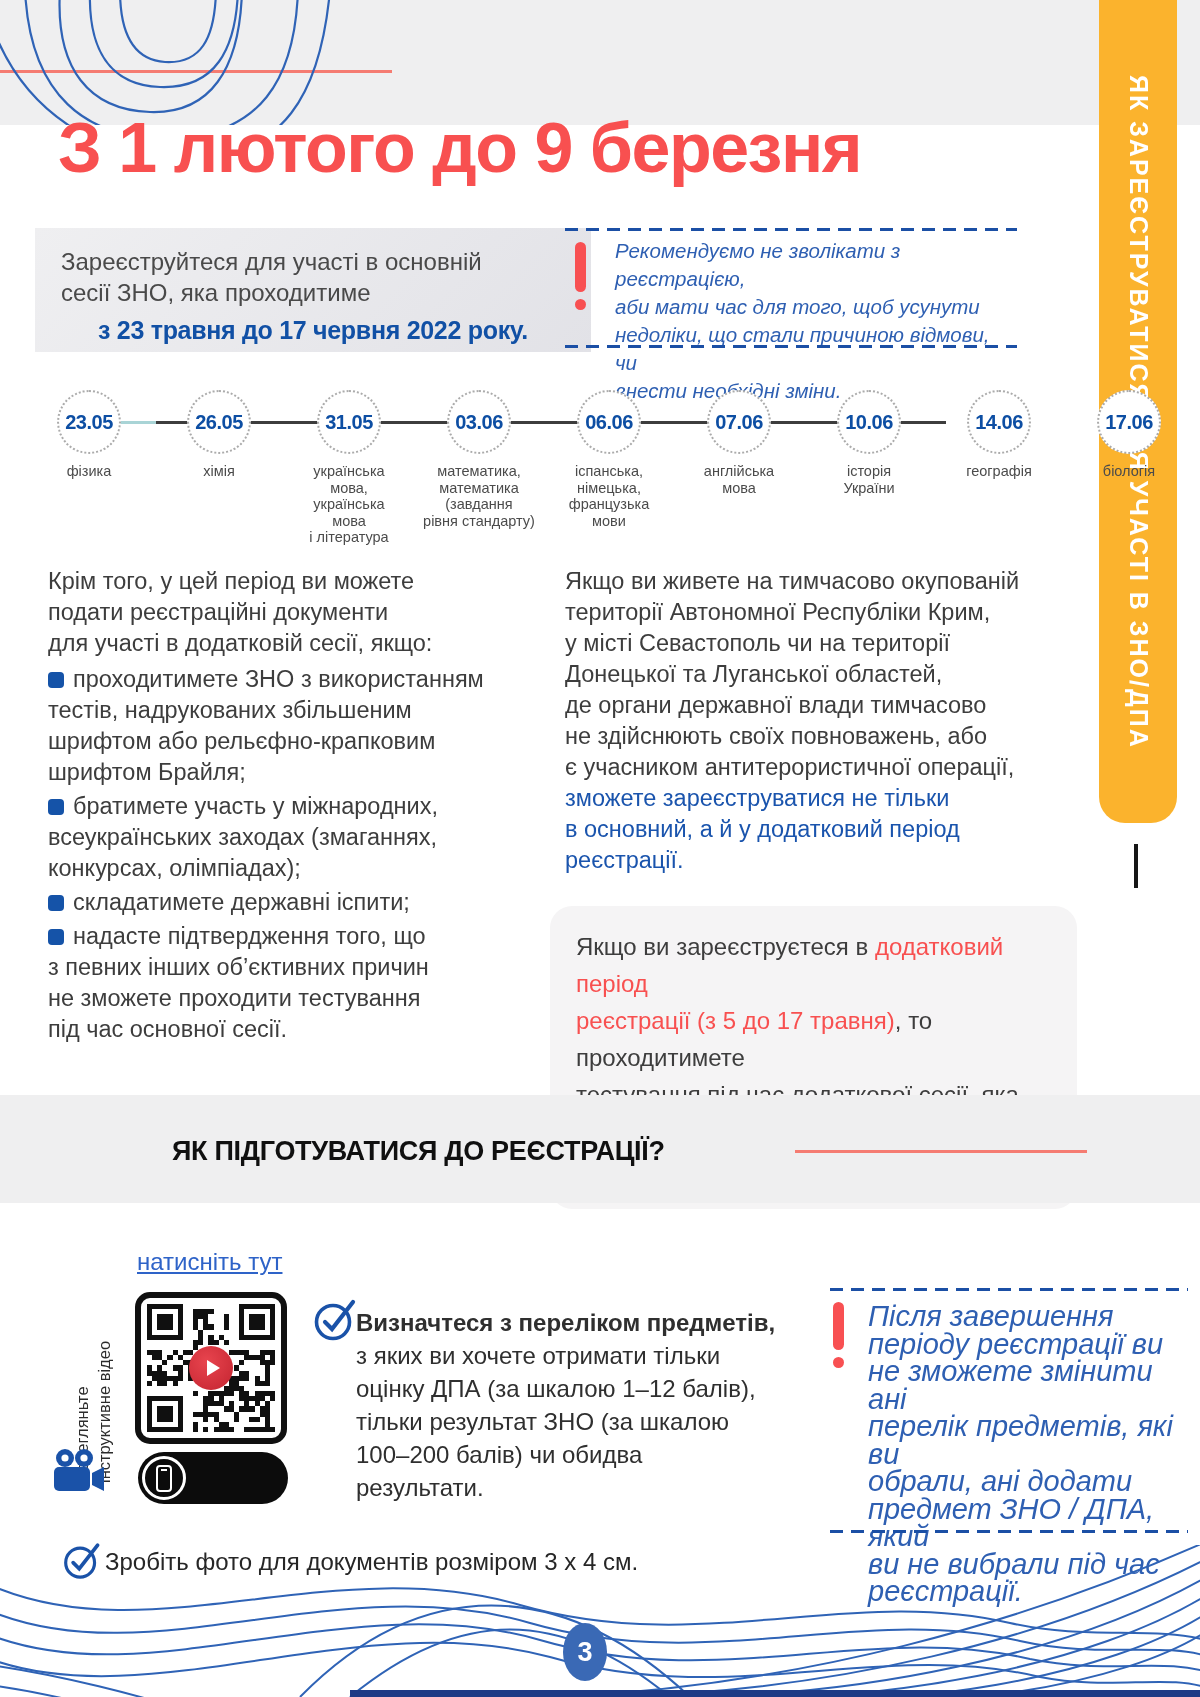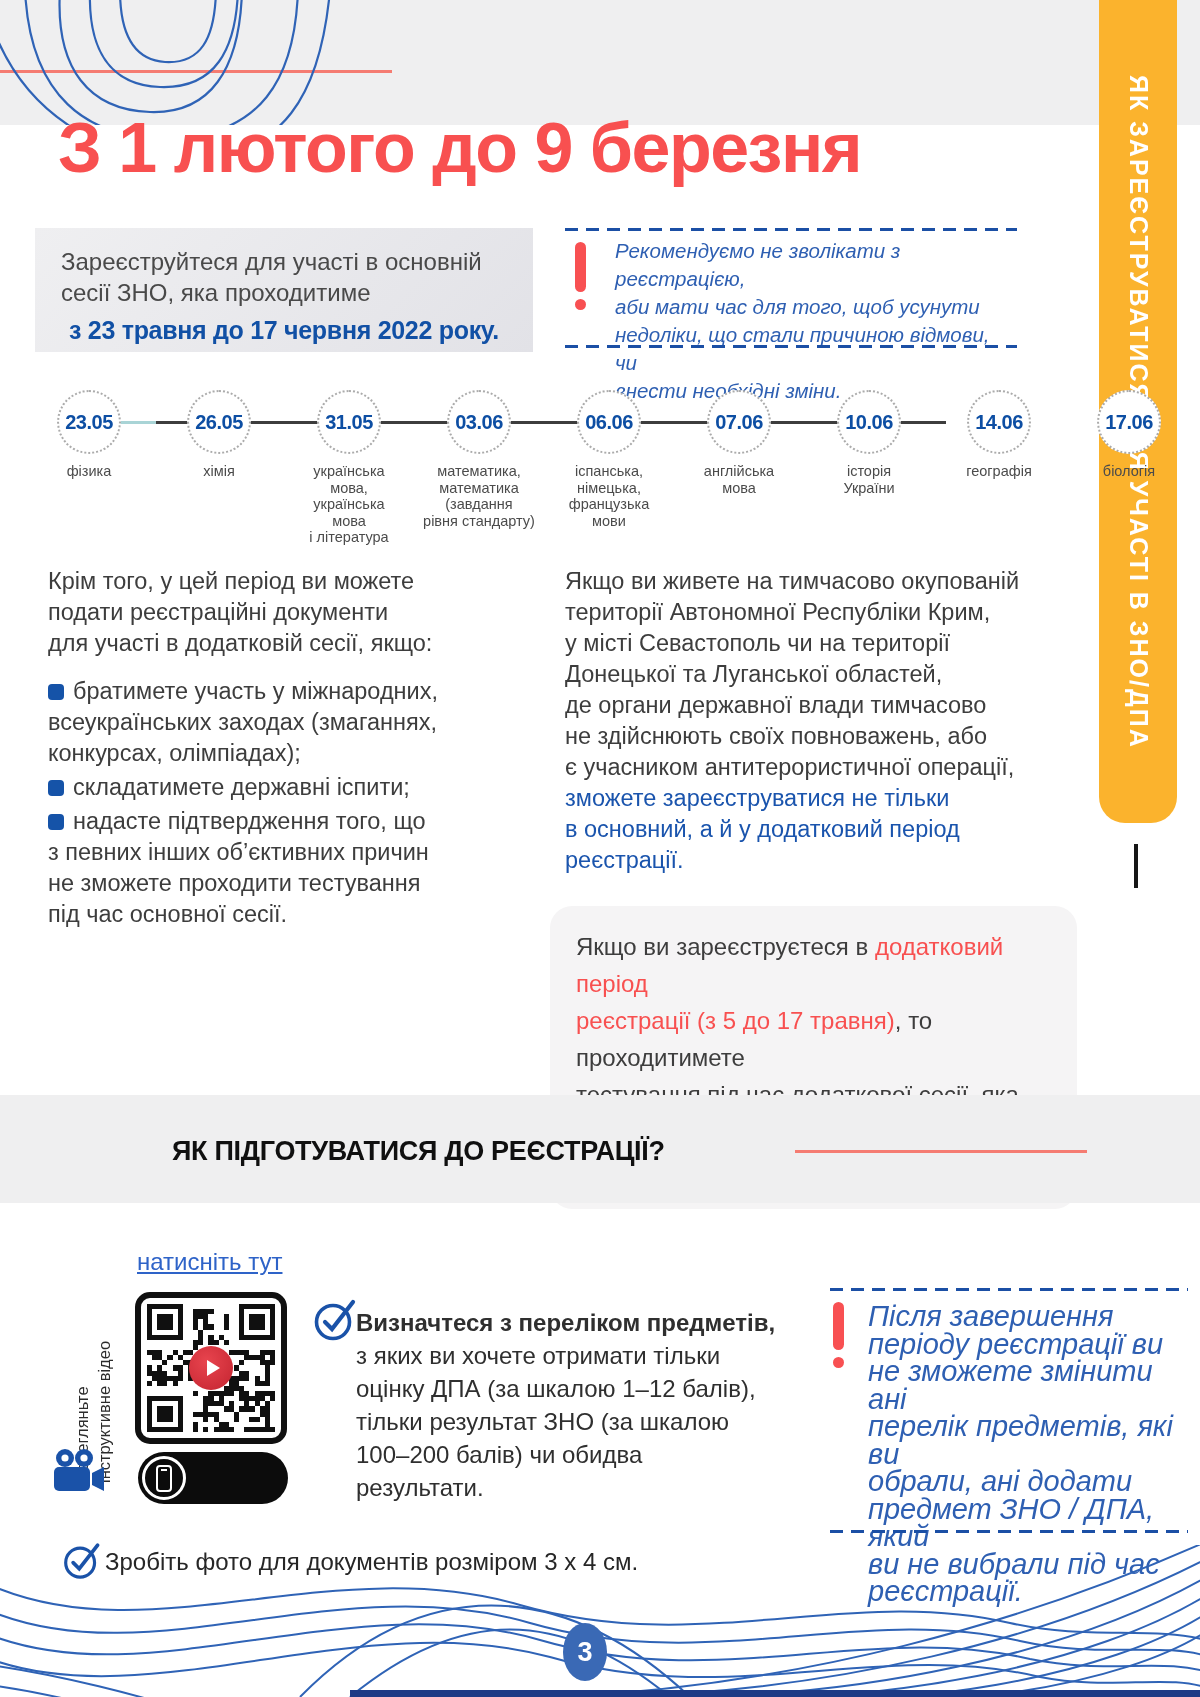--- a/index.html
+++ b/index.html
@@ -17,21 +17,21 @@
   .side-tab{left:1099px;top:0;width:78px;height:823px;background:#FBB32D;
             border-radius:0 0 26px 26px;display:flex;align-items:center;justify-content:center;}
   .side-tab-text{writing-mode:vertical-rl;font-size:25px;font-weight:700;color:#fff;letter-spacing:2px;}
   .tab-tail{left:1134px;top:844px;width:4px;height:44px;background:#161616;}
 
   
   .period-title{left:58px;top:112px;font-size:70px;font-weight:800;color:#F85050;
                 letter-spacing:-1.5px;white-space:nowrap;line-height:1.05;}
 
   
-  .register-box{left:35px;top:228px;width:498px;height:124px;box-sizing:border-box;
+  .register-box{left:35px;top:228px;width:556px;height:124px;box-sizing:border-box;
                 background:linear-gradient(135deg,#efeff1,#e2e2e7);padding:18px 26px 0;}
   .register-text{font-size:24px;color:#494949;line-height:31px;}
   .register-dates{margin-top:8px;text-align:center;color:#1150A5;font-weight:800;
                   font-size:25px;white-space:nowrap;letter-spacing:-.3px;}
 
   
   .dash-line{height:3px;background:repeating-linear-gradient(90deg,#1B4FA5 0 13px,transparent 13px 21px);}
   .note1{left:565px;top:228px;width:452px;height:120px;}
   .note1 .dash-top{position:absolute;left:0;top:0;width:100%;}
   .note1 .dash-bottom{position:absolute;left:0;bottom:0;width:100%;}
@@ -48,21 +48,21 @@
   .tl-track-light{position:absolute;left:86px;width:46px;top:31px;height:3px;background:#a9d4d6;}
   .tl-items{position:absolute;left:0;top:0;width:100%;display:flex;}
   .tl-item{flex:1;display:flex;flex-direction:column;align-items:center;}
   .tl-circle{width:60px;height:60px;border:2px dotted #ababab;border-radius:50%;background:#fff;
              display:flex;align-items:center;justify-content:center;font-weight:800;
              color:#0D4EA3;font-size:20px;letter-spacing:-.5px;}
   .tl-label{margin-top:9px;font-size:14.5px;color:#4b4b4b;text-align:center;line-height:1.14;width:130px;}
 
   
   .left-col{left:48px;top:566px;width:474px;}
-  .left-col .intro{font-size:23.5px;color:#3d3d3d;line-height:31px;margin:0 0 17px;}
+  .left-col .intro{font-size:23.5px;color:#3d3d3d;line-height:31px;margin:0 0 5px;}
   .cond-list{list-style:none;margin:0;padding:0;}
   .cond-list li{font-size:23.5px;color:#3d3d3d;line-height:31px;margin-bottom:3px;}
   .bullet{display:inline-block;width:16px;height:16px;background:#1553A8;border-radius:4px;
           margin-right:9px;position:relative;top:1px;}
   .right-col{left:565px;top:566px;width:510px;font-size:23.5px;line-height:31px;color:#3d3d3d;}
   .blue-text{color:#1A54AD;}
 
   
   .extra-box{left:550px;top:906px;width:527px;box-sizing:border-box;background:#f5f4f5;
              border-radius:22px;padding:22px 26px;font-size:24px;line-height:37px;color:#3d3d3d;}
@@ -209,20 +209,24 @@
         <div class="tl-label pre">біологія</div>
       </div>
     </div>
   </div>
 
   <div class="abs left-col">
     <p class="intro pre">Крім того, у цей період ви можете
 подати реєстраційні документи
 для участі в додатковій сесії, якщо:</p>
     <ul class="cond-list">
+      <li><span class="bullet"></span><span class="pre">проходитимете ЗНО з використанням
+тестів, надрукованих збільшеним
+шрифтом або рельєфно-крапковим
+шрифтом Брайля;</span></li>
       <li><span class="bullet"></span><span class="pre">братимете участь у міжнародних,
 всеукраїнських заходах (змаганнях,
 конкурсах, олімпіадах);</span></li>
       <li><span class="bullet"></span><span class="pre">складатимете державні іспити;</span></li>
       <li><span class="bullet"></span><span class="pre">надасте підтвердження того, що
 з певних інших об’єктивних причин
 не зможете проходити тестування
 під час основної сесії.</span></li>
     </ul>
   </div>

